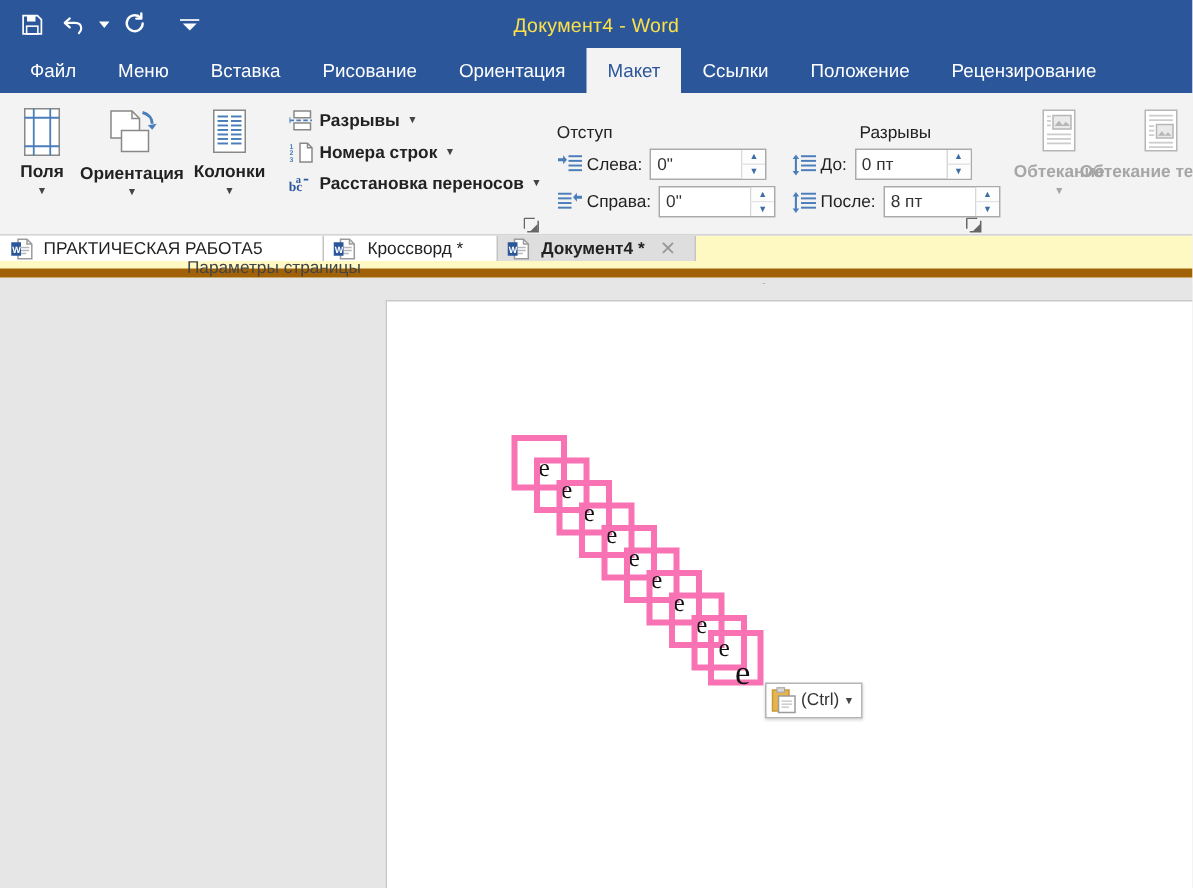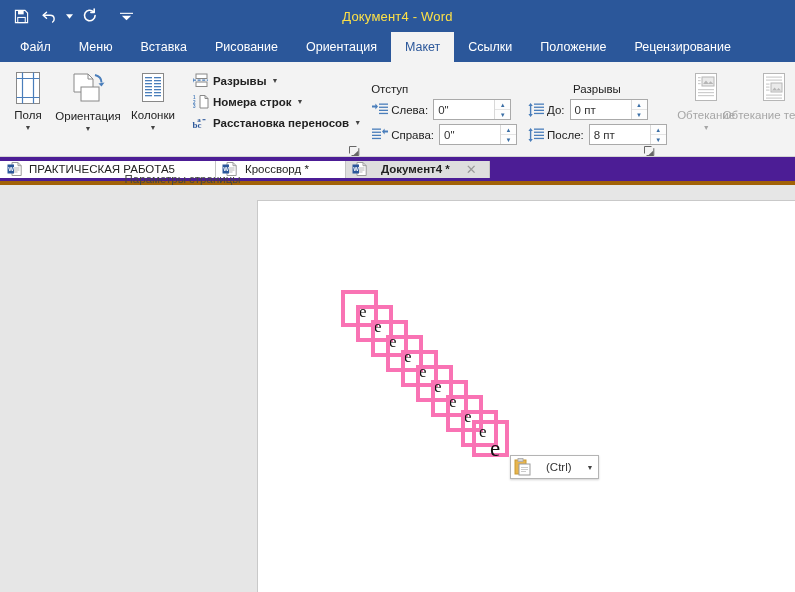--- a/index.html
+++ b/index.html
@@ -70,21 +70,21 @@
 
   
   .bigbtn {
     width: 48px; display: flex; flex-direction: column; align-items: center;
     padding-top: 2px; cursor: default;
   }
   .bigbtn.wide { width: 72px; justify-content: center; }
   .bigbtn-ico { height: 40px; display: flex; align-items: center; justify-content: center; }
   .bigbtn-lbl {
     font-size: 11.5px; color: #222; text-align: center; line-height: 13px;
-    margin-top: 1px; white-space: nowrap;
+    margin-top: 1px; white-space: nowrap; font-weight: bold;
   }
   .bigbtn-arrow { font-size: 7px; color: #444; line-height: 9px; margin-top: 1px; }
   .bigbtn.disabled .bigbtn-lbl { color: #a6a6a6; }
   .bigbtn.disabled .bigbtn-arrow { color: #a6a6a6; }
 
   
   .smallbtn {
     display: flex; align-items: center; height: 21px;
     padding: 0 4px 0 2px; font-size: 11.5px; color: #222; white-space: nowrap;
   }
@@ -107,30 +107,30 @@
   .spin-val { width: 60px; font-size: 11.5px; color: #333; display: flex; align-items: center; padding-left: 4px; }
   .spin-btns { width: 16px; display: flex; flex-direction: column; border-left: 1px solid #d8d8d8; }
   .spin-up, .spin-dn {
     flex: 1; display: flex; align-items: center; justify-content: center;
     font-size: 6px; color: #3a6ea5; background: #fdfdfd;
   }
   .spin-up { border-bottom: 1px solid #e4e4e4; }
 
   
   .doctabs {
-    height: 28px; background: #4c1d95; display: flex; align-items: center;
-    border-bottom: 4px solid #a16207;
+    height: 28px; background: #fef9c3; display: flex; align-items: flex-start;
+    border-bottom: 6px solid #a16207;
   }
   .doctab {
     display: flex; align-items: center; gap: 6px;
     padding: 0 12px 0 6px; background: #ffffff;
     border-right: 1px solid #c4c4c4;
     font-size: 11.5px; color: #222; white-space: nowrap;
   }
-  .doctab.active { background: #dedede; gap: 12px; }
+  .doctab.active { background: #dedede; }
   .doctab.active .doctab-lbl { font-weight: bold; }
   .doctab-ico { width: 17px; height: 17px; display: flex; align-items: center; justify-content: center; }
   .doctab-close { font-size: 13px; color: #999; margin-left: 4px; }
   .doctabs-rest { flex: 1; background: #e9e9e9; }
 
   
   .workspace {
     position: absolute; left: 0; right: 0; top: 189px; bottom: 0;
     background: #e6e6e6;
   }
@@ -151,21 +151,21 @@
   .shape-letter {
     position: absolute;
     color: #111;
     font-family: "Liberation Serif", serif;
     line-height: 1;
   }
 
   
   .paste-opts {
     position: absolute;
-    display: flex; align-items: center; gap: 15px;
+    display: flex; align-items: center; gap: 3px;
     background: #ffffff; border: 1px solid #b4b4b4;
     padding: 2px 5px 2px 3px; height: 24px;
     box-shadow: 0 1px 2px rgba(0,0,0,.18);
   }
   .paste-ico { width: 17px; height: 18px; position: relative; }
   .paste-lbl { font-size: 11.5px; color: #333; }
   .paste-caret { font-size: 7px; color: #444; }
 </style>
 </head>
 <body>
@@ -496,21 +496,21 @@
             <rect x="6.5" y="6.5" width="6" height="1"></rect>
             <rect x="6.5" y="8.5" width="6" height="1"></rect>
             <rect x="6.5" y="10.5" width="4" height="1"></rect>
           </g>
         <rect x="0.5" y="3.5" width="6.5" height="9" fill="#2b579a"></rect>
         <text x="1.2" y="10.4" font-size="6" fill="#fff" font-family="sans-serif" font-weight="bold">W</text>
       </svg>
     </div>
     <span class="doctab-lbl">ПРАКТИЧЕСКАЯ РАБОТА5</span>
   </div>
-  <div class="doctab" style="padding-right:36px">
+  <div class="doctab" style="padding-right:22px">
     <div class="doctab-ico">
       <svg width="16" height="16" viewBox="0 0 16 16">
         <path d="M5 1.5h6l3.2 3.2v9.8H5z" fill="#fff" stroke="#9b9b9b" stroke-width="1"></path>
         <path d="M11 1.5v3.2h3.2" fill="none" stroke="#9b9b9b" stroke-width="1"></path>
         <g fill="#b8b8b8">
             <rect x="6.5" y="6.5" width="6" height="1"></rect>
             <rect x="6.5" y="8.5" width="6" height="1"></rect>
             <rect x="6.5" y="10.5" width="4" height="1"></rect>
           </g>
         <rect x="0.5" y="3.5" width="6.5" height="9" fill="#2b579a"></rect>

